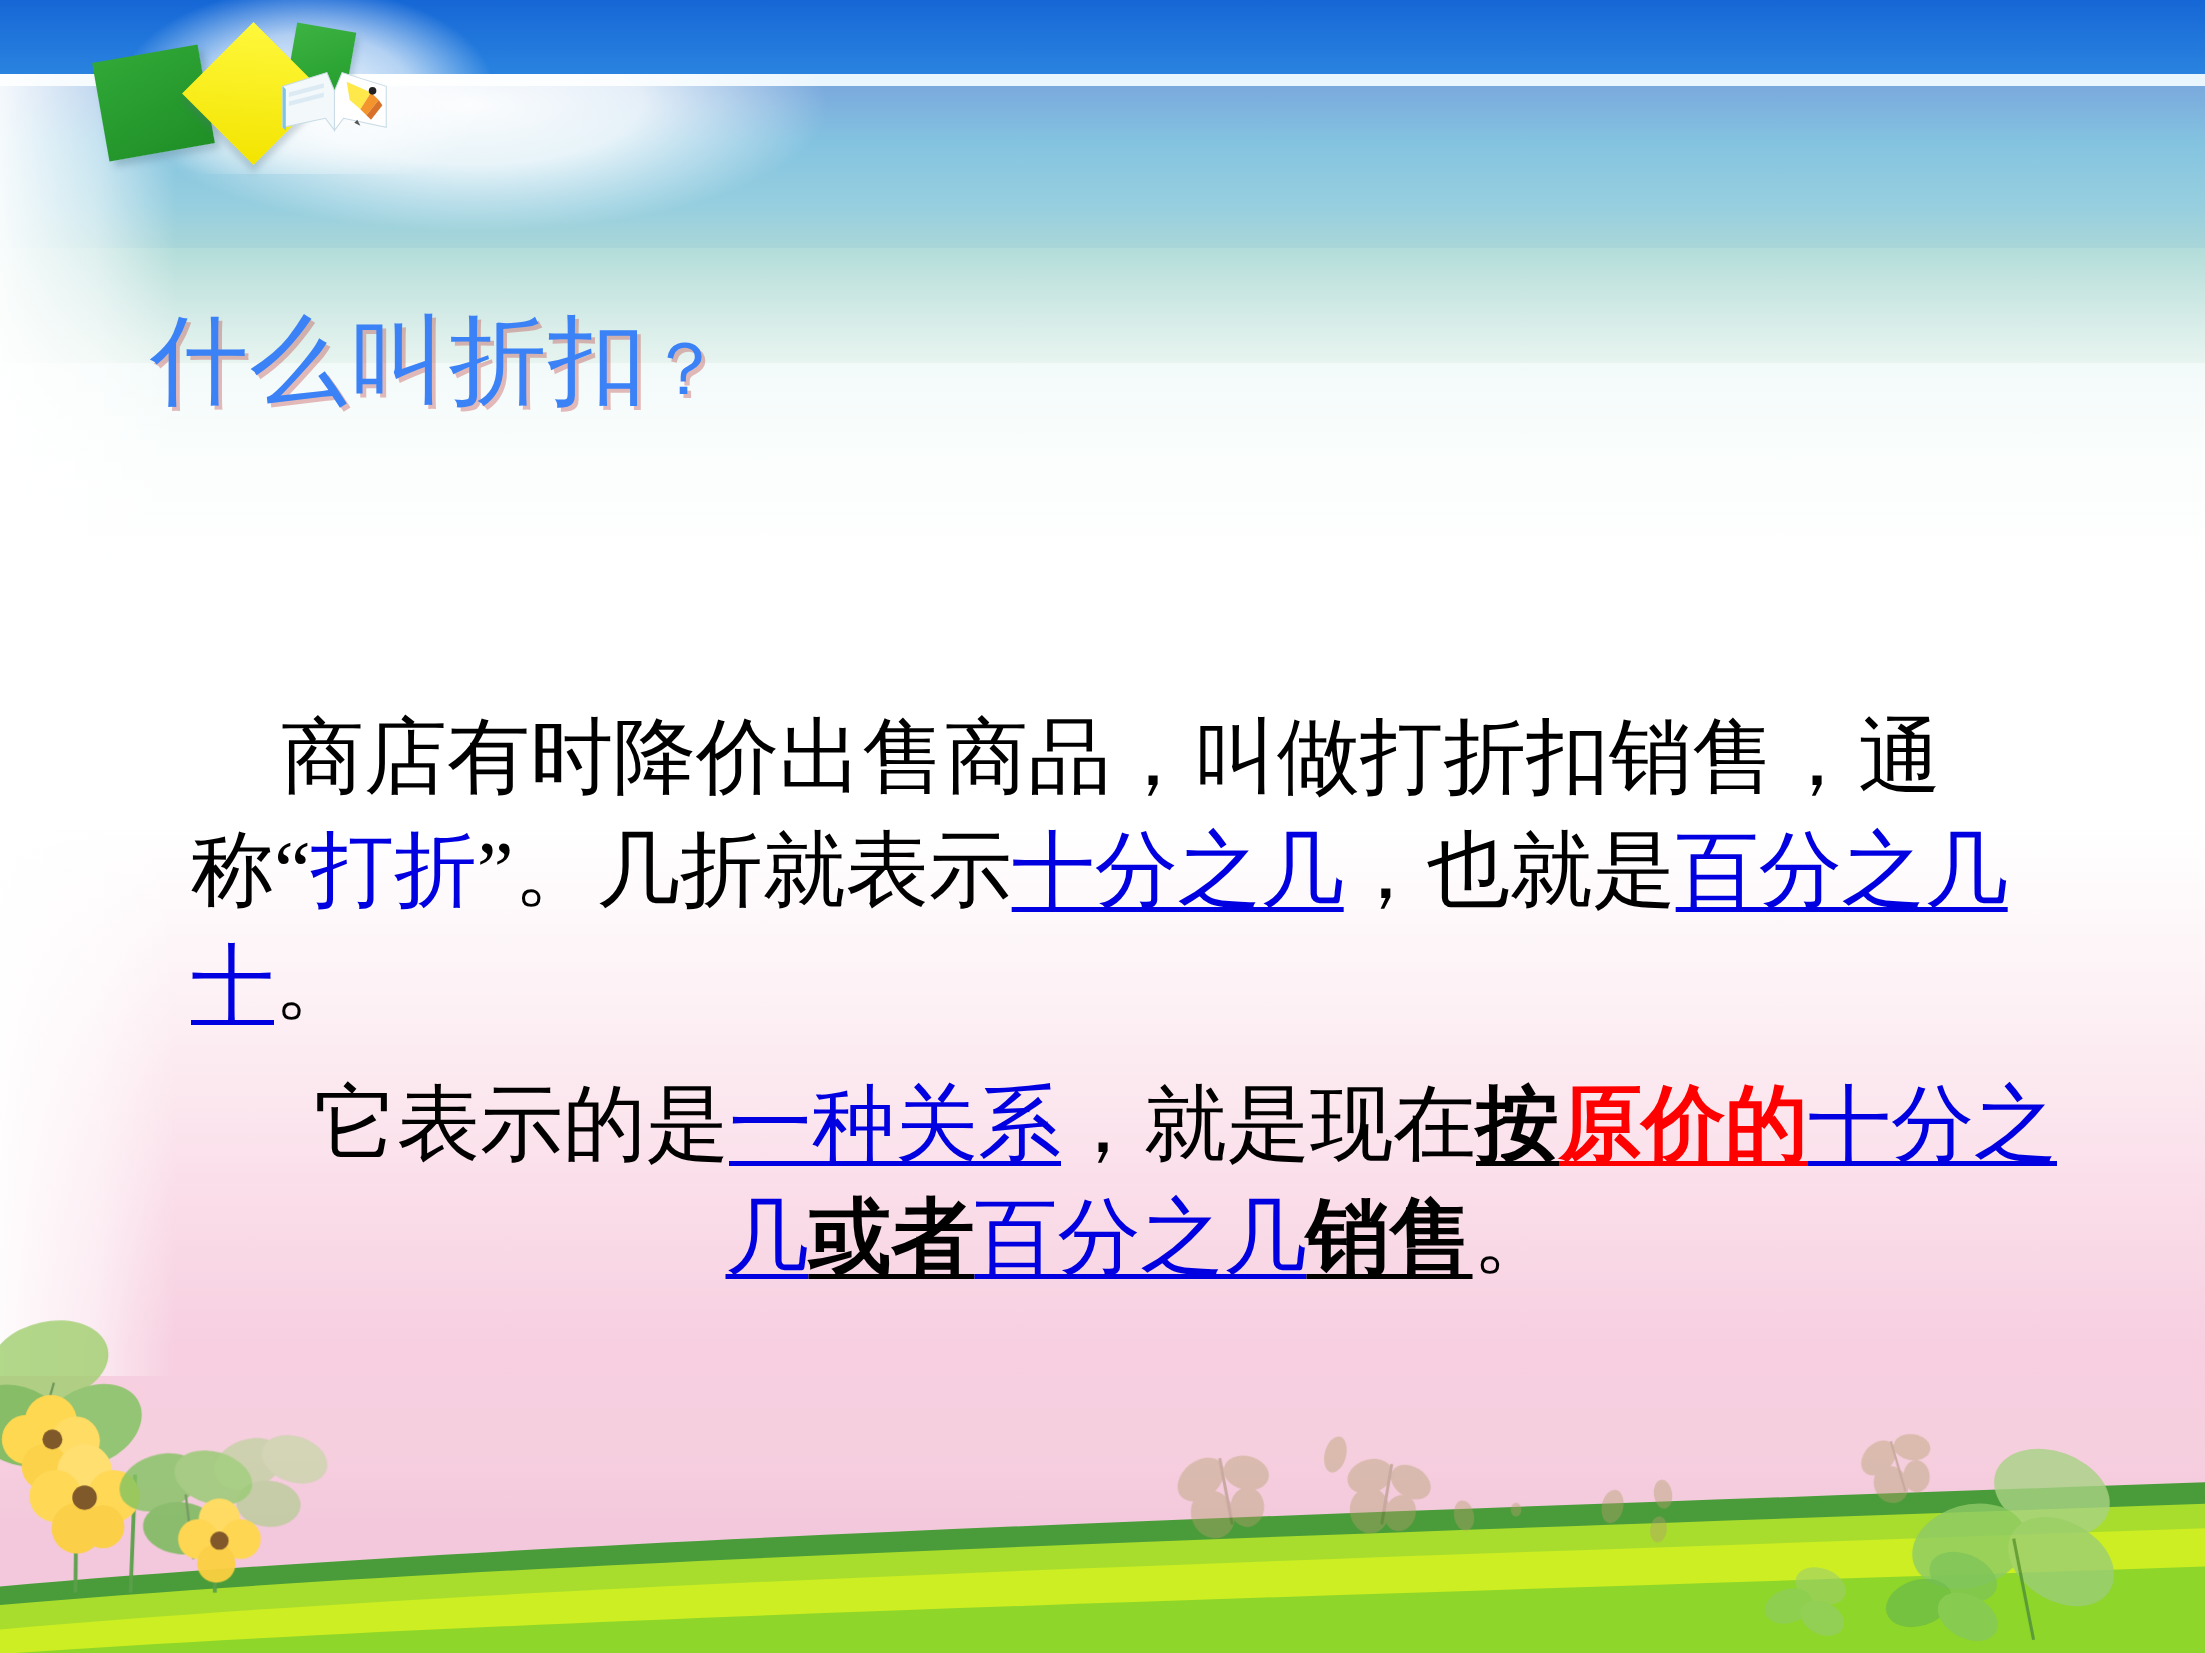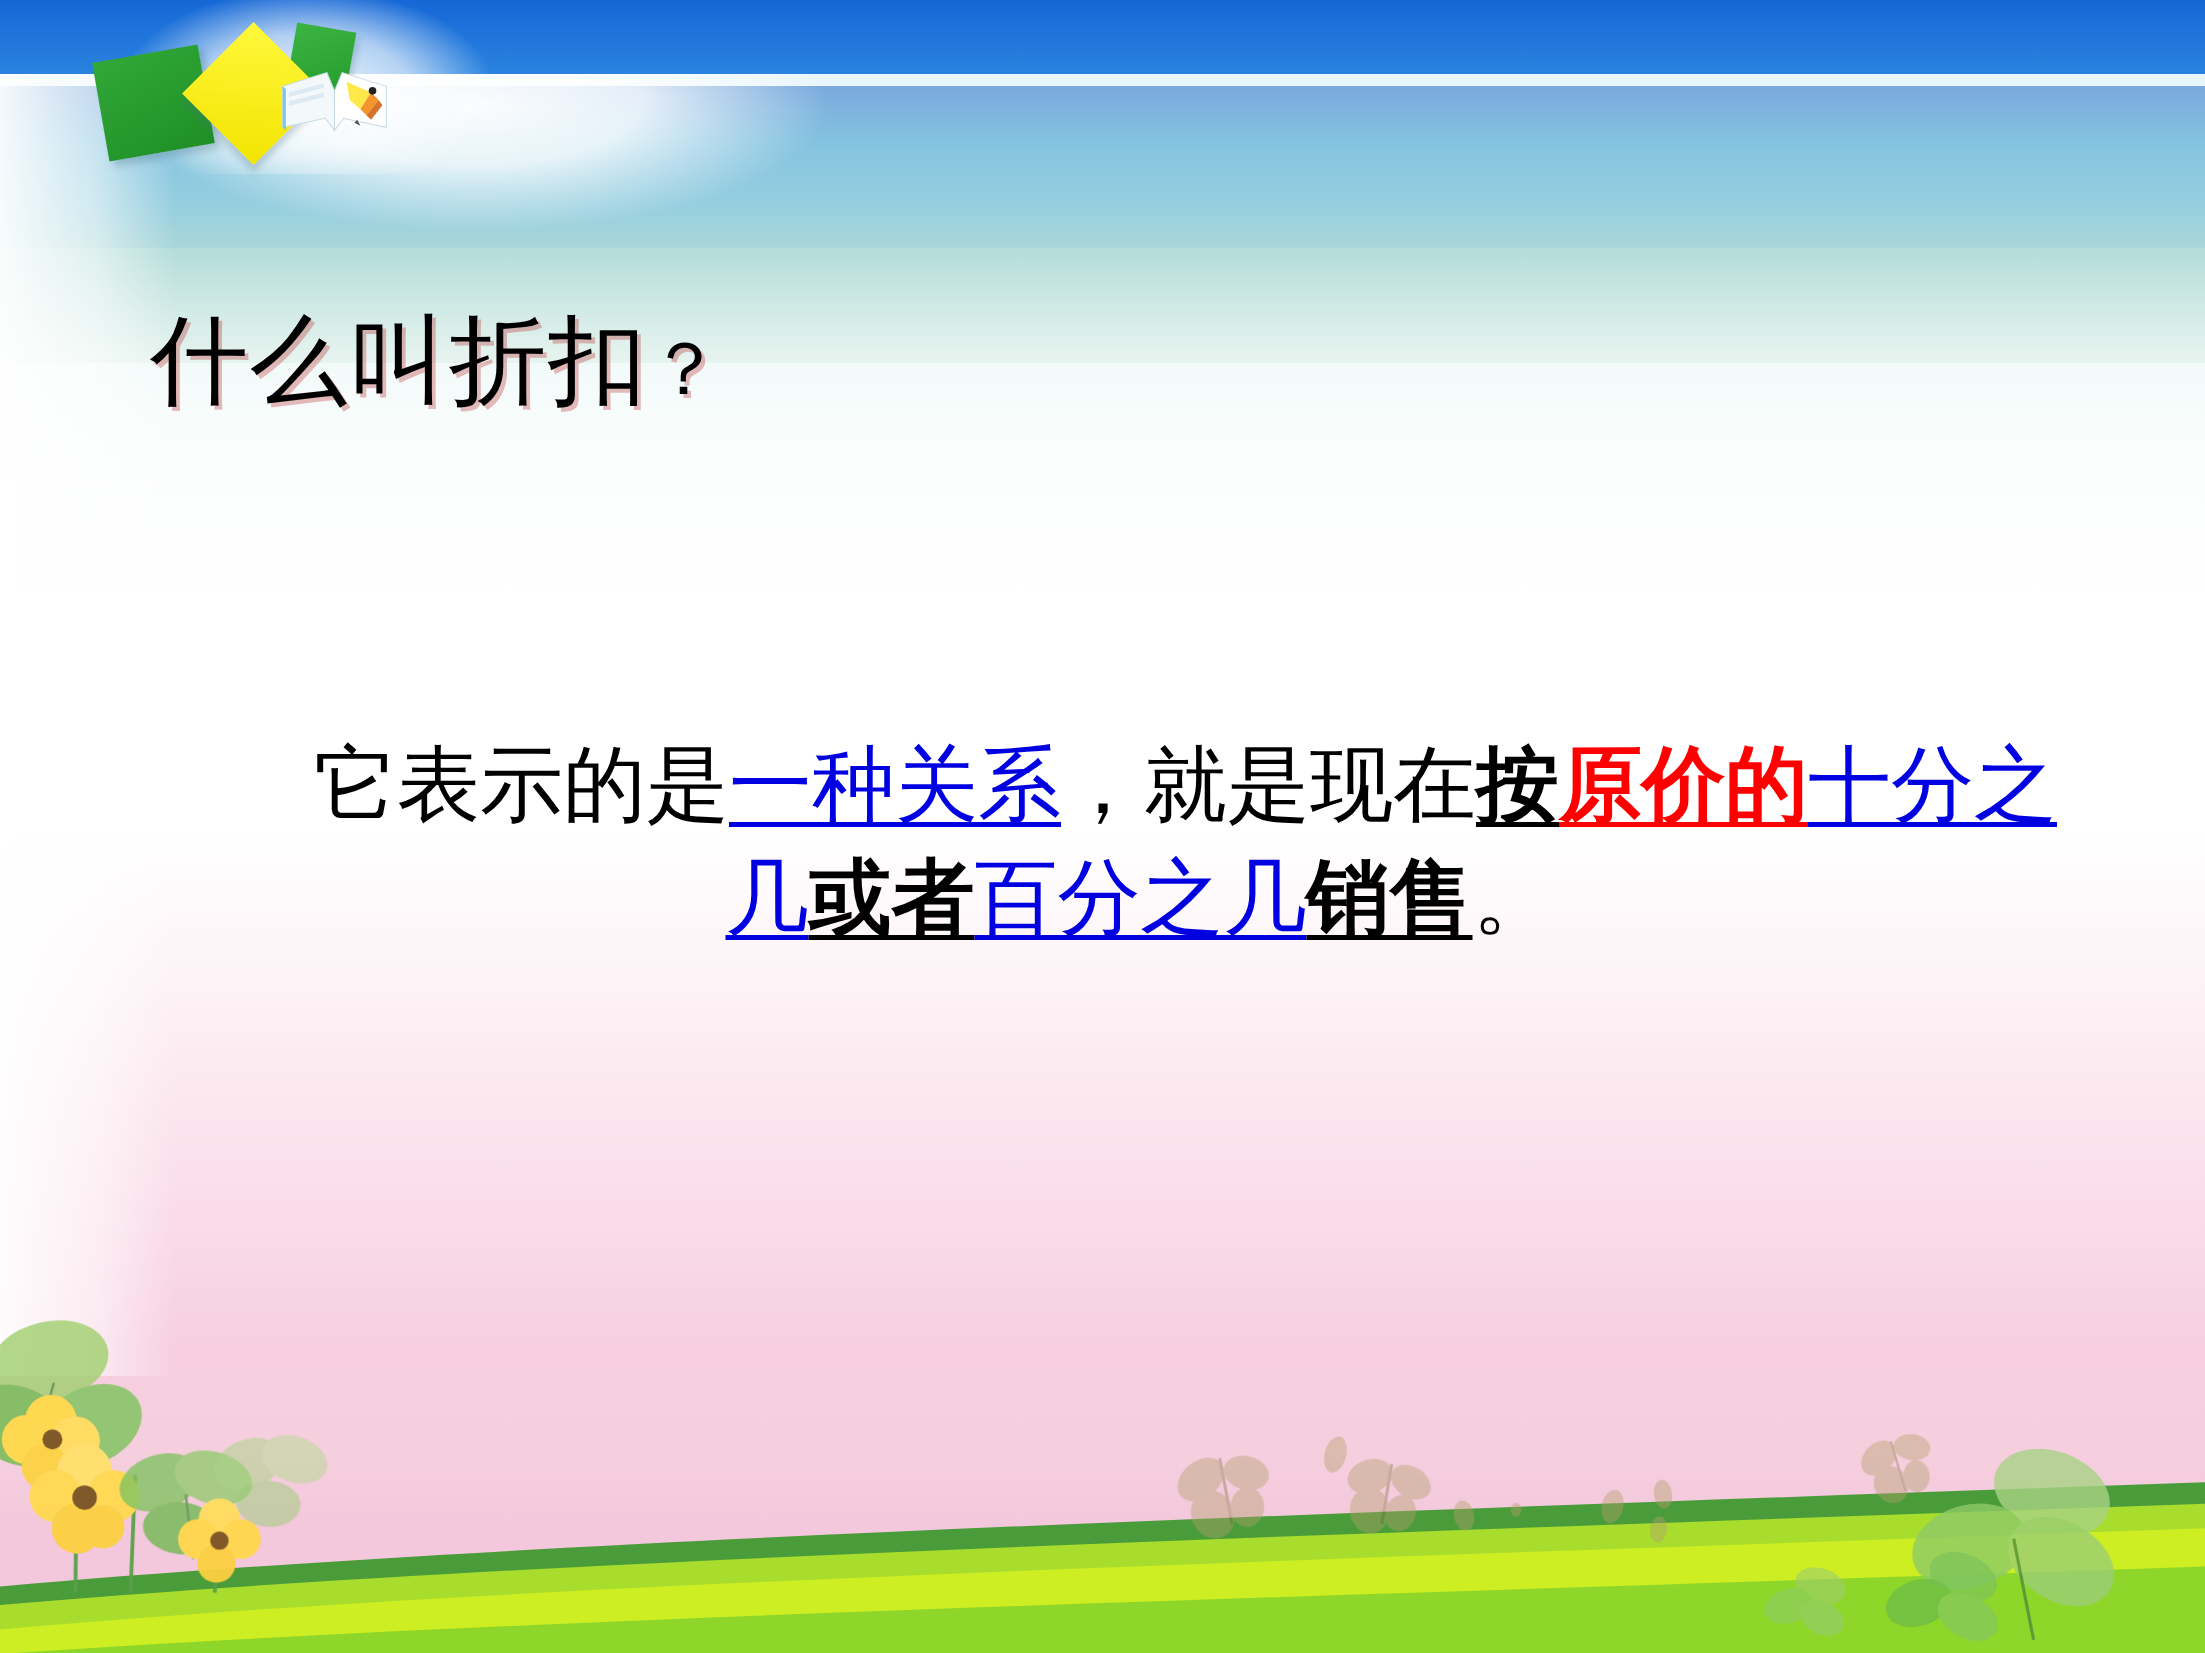--- a/index.html
+++ b/index.html
@@ -110,21 +110,21 @@
   .grass { position: absolute; left: 0; bottom: 0; width: 2205px; height: 230px; }
 
   
   .title {
     position: absolute;
     left: 150px;
     top: 312px;
     font-size: 98px;
     line-height: 1.0;
     font-weight: normal;
-    color: #000000;
+    color: #3b82f6;
     letter-spacing: 1.5px;
     text-shadow: 3.8px 3.8px 0 rgba(180,30,30,0.30);
     white-space: nowrap;
   }
   .title .qmark { font-size: 74px; }
 
   .body-block {
     position: absolute;
     left: 191px;
     top: 701px;
@@ -176,20 +176,21 @@
         <circle cx="120" cy="34" r="5" fill="#222"></circle>
         <path d="M96 76 L100 72 L104 80 Z" fill="#555"></path>
       </svg>
     </div>
   </div>
 
   <div class="title"><span>什么叫折扣</span><span class="qmark">？</span></div>
 
   <div class="body-block">
 
+    <p class="para p1"><span class="ind"></span><span>商店有时降价出售商品，叫做打折扣销售，通称“</span><span class="blue">打折</span><span>”。几折就表示</span><span class="blue u">十分之几</span><span>，也就是</span><span class="blue u">百分之几十</span><span>。</span></p>
 
     <p class="para p2"><span class="ind"></span><span>它表示的是</span><span class="blue u">一种关系</span><span>，就是现在</span><span class="b u">按</span><span class="red b u">原价的</span><span class="blue u">十分之几</span><span class="b u">或者</span><span class="blue u">百分之几</span><span class="b u">销售</span><span>。</span></p>
 
   </div>
 
   <div class="grass">
     <svg width="2205" height="230" viewBox="0 0 2880 300" preserveAspectRatio="none">
       <path d="M0 212 C 700 150, 1700 118, 2880 76 L2880 300 L0 300 Z" fill="#4a9c3a"></path>
       <path d="M0 236 C 700 176, 1700 146, 2880 104 L2880 300 L0 300 Z" fill="#a8dd2d"></path>
       <path d="M0 268 C 700 206, 1700 178, 2880 136 L2880 300 L0 300 Z" fill="#ccee22"></path>

